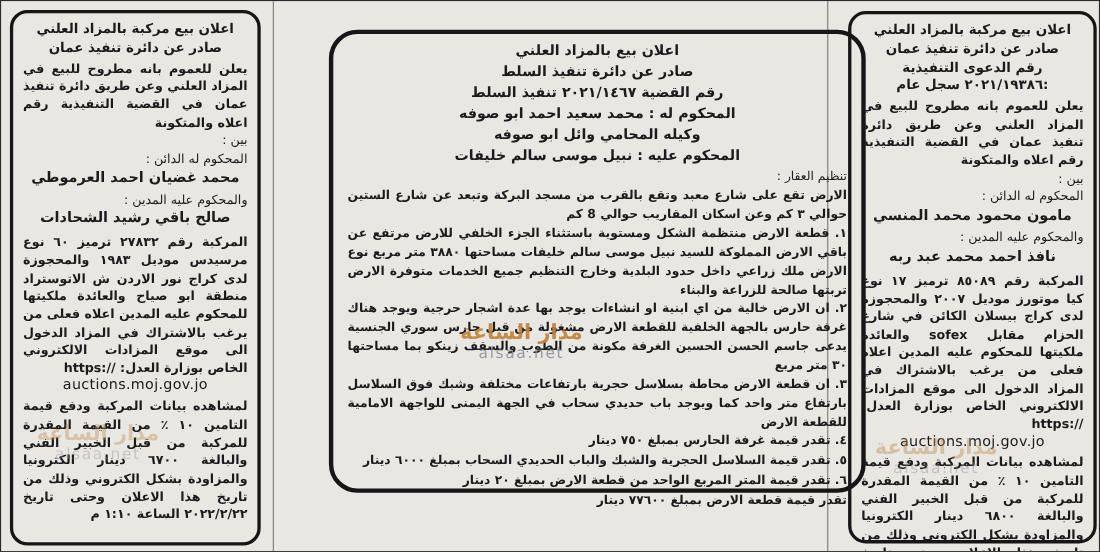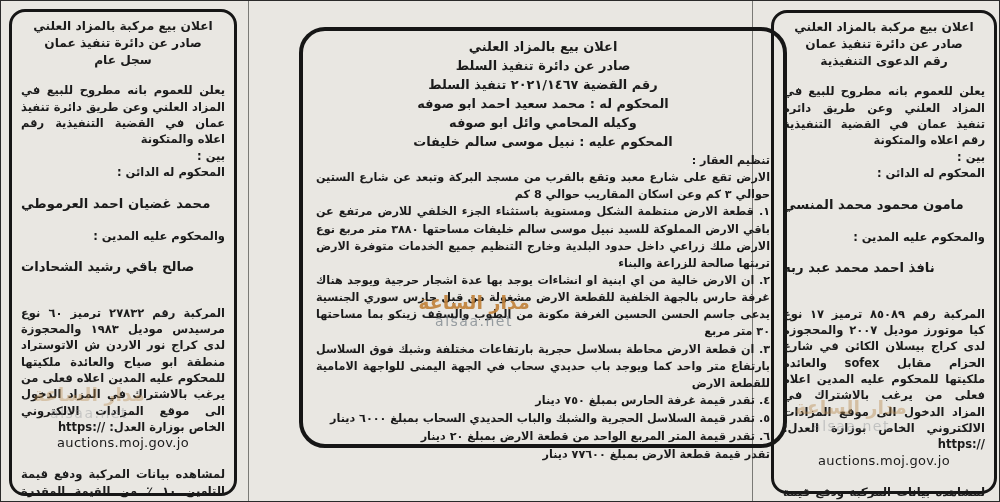--- a/index.html
+++ b/index.html
@@ -31,34 +31,34 @@
   }
 
   .t{text-align:center; font-weight:bold; white-space:nowrap;}
   .side .t{font-size:12.2px; line-height:1.38;}
   .mid-box .t{font-size:12.9px; line-height:1.47;}
 
   .p{text-align:justify; font-weight:700;}
   .side .p{font-size:11.5px; line-height:1.42;}
   .mid-box .p{font-size:11.2px; line-height:1.53; }
 
-  .rline{font-weight:700;}
+  .rline{font-weight:400;}
   .side .rline{font-size:11.5px; line-height:1.45;}
   .mid-box .rline{font-size:11.2px; line-height:1.55;}
 
   .cline{text-align:right; font-weight:700;}
   .mid-box .cline{font-size:11.2px; line-height:1.6;}
 
-  .name{font-size:13.2px; font-weight:bold; text-align:left; line-height:1.4; margin:14px 0;}
+  .name{font-size:13.2px; font-weight:bold; text-align:center; line-height:1.4; margin:1px 0;}
 
   .url{text-align:center; font-weight:normal; font-size:13px; direction:ltr; line-height:1.3; letter-spacing:.3px;}
 
   .ltr{direction:ltr; unicode-bidi:isolate; display:inline-block;}
 
-  .gap2{margin-top:14px;} .gap3{margin-top:3px;}
+  .gap2{margin-top:2px;} .gap3{margin-top:3px;}
 
   .wm{position:absolute; text-align:center; pointer-events:none; font-weight:bold;}
   .wm .l1{font-size:19px; line-height:1.1;}
   .wm .l2{font-size:14px; letter-spacing:1.5px; font-weight:normal;}
   .wm-center{left:398px; top:291px; width:150px;}
   .wm-center .l1{color:#c08038; opacity:.9;}
   .wm-center .l2{color:#878e94; opacity:.85;}
   .wm-left{left:18px; top:383px; width:140px; opacity:.38;}
   .wm-left .l1{color:#b98a4e;} .wm-left .l2{color:#8b9095;}
   .wm-right{left:780px; top:396px; width:140px; opacity:.42;}
@@ -68,21 +68,20 @@
 <body>
 
 <div class="page">
 
   <div class="rule rule1"></div>
   <div class="rule rule2"></div>
 
   <section class="box side left-box">
     <div class="t">اعلان بيع مركبة بالمزاد العلني</div>
     <div class="t">صادر عن دائرة تنفيذ عمان</div>
-    <div class="t">سجل عام</div>
     <div class="p gap2">يعلن للعموم بانه مطروح للبيع في المزاد العلني وعن طريق دائرة تنفيذ عمان في القضية التنفيذية رقم اعلاه والمتكونة</div>
     <div class="rline">بين :</div>
     <div class="rline">المحكوم له الدائن :</div>
     <div class="name">محمد غضيان احمد العرموطي</div>
     <div class="rline">والمحكوم عليه المدين :</div>
     <div class="name">صالح باقي رشيد الشحادات</div>
     <div class="p gap2"><span>المركبة رقم ٢٧٨٣٢ ترميز ٦٠ نوع مرسيدس موديل ١٩٨٣ والمحجوزة لدى كراج نور الاردن ش الاتوستراد منطقة ابو صياح والعائدة ملكيتها للمحكوم عليه المدين اعلاه فعلى من يرغب بالاشتراك في المزاد الدخول الى موقع المزادات الالكتروني الخاص بوزارة العدل:</span> <span class="ltr">https://</span></div>
     <div class="url">auctions.moj.gov.jo</div>
     <div class="p gap2">لمشاهده بيانات المركبة ودفع قيمة التامين ١٠ ٪ من القيمة المقدرة للمركبة من قبل الخبير الفني والبالغة ٦٧٠٠ دينار الكترونيا والمزاودة بشكل الكتروني وذلك من تاريخ هذا الاعلان وحتى تاريخ ٢٠٢٢/٢/٢٢ الساعة ١:١٠ م</div>
 
@@ -104,20 +103,21 @@
     <div class="cline">٥. تقدر قيمة السلاسل الحجرية والشبك والباب الحديدي السحاب بمبلغ ٦٠٠٠ دينار</div>
     <div class="cline">٦. تقدر قيمة المتر المربع الواحد من قطعة الارض بمبلغ ٢٠ دينار</div>
     <div class="cline">تقدر قيمة قطعة الارض بمبلغ ٧٧٦٠٠ دينار</div>
 
   </section>
 
   <section class="box side right-box">
     <div class="t">اعلان بيع مركبة بالمزاد العلني</div>
     <div class="t">صادر عن دائرة تنفيذ عمان</div>
     <div class="t">رقم الدعوى التنفيذية</div>
+    <div class="t">‏:٢٠٢١/١٩٣٨٦ سجل عام</div>
     <div class="p gap2">يعلن للعموم بانه مطروح للبيع في المزاد العلني وعن طريق دائرة تنفيذ عمان في القضية التنفيذية رقم اعلاه والمتكونة</div>
     <div class="rline">بين :</div>
     <div class="rline">المحكوم له الدائن :</div>
     <div class="name">مامون محمود محمد المنسي</div>
     <div class="rline">والمحكوم عليه المدين :</div>
     <div class="name">نافذ احمد محمد عبد ربه</div>
     <div class="p gap2"><span>المركبة رقم ٨٥٠٨٩ ترميز ١٧ نوع كيا موتورز موديل ٢٠٠٧ والمحجوزة لدى كراج بيسلان الكائن في شارع الحزام مقابل sofex والعائدة ملكيتها للمحكوم عليه المدين اعلاه فعلى من يرغب بالاشتراك في المزاد الدخول الى موقع المزادات الالكتروني الخاص بوزارة العدل:</span> <span class="ltr">https://</span></div>
     <div class="url">auctions.moj.gov.jo</div>
     <div class="p gap2">لمشاهده بيانات المركبة ودفع قيمة التامين ١٠ ٪ من القيمة المقدرة للمركبة من قبل الخبير الفني والبالغة ٦٨٠٠ دينار الكترونيا والمزاودة بشكل الكتروني وذلك من تاريخ هذا الاعلان وحتى تاريخ ٢٠٢٢/٢/٢٢ الساعة ١٣:٤٠ م</div>
 

